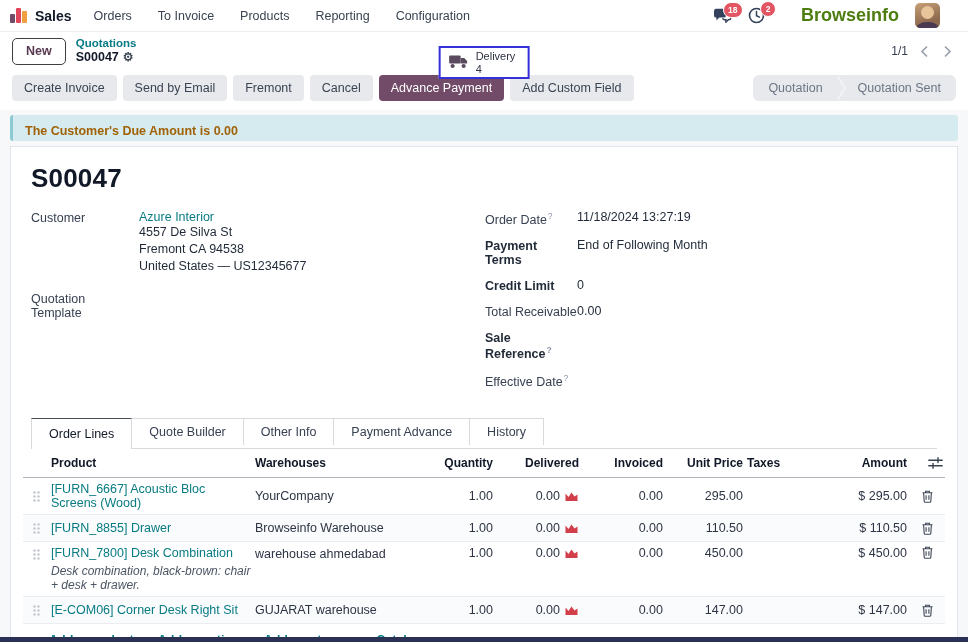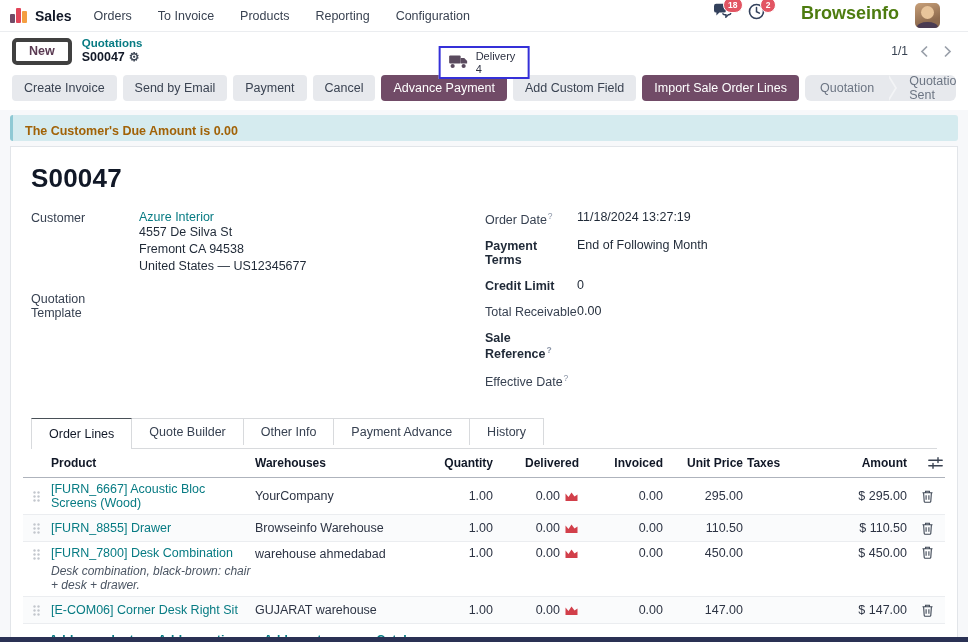--- a/index.html
+++ b/index.html
@@ -10,31 +10,31 @@
   
   .navbar { height:32px; display:flex; align-items:center; padding:0 28px 0 10px; border-bottom:1px solid #ebedf0; background:#fff; }
   .logo { display:inline-flex; align-items:flex-end; gap:1px; margin-right:8px; cursor:pointer; }
   .logo i { display:block; width:5px; border-radius:1px; }
   .logo .b1 { height:9px; background:#714b67; }
   .logo .b2 { height:15px; background:#e2455a; }
   .logo .b3 { height:12px; background:#f49e42; }
   .app-name { font-weight:700; font-size:14px; color:#111827; margin-right:22px; }
   .nav-menu { display:flex; gap:26px; }
   .nav-menu span { color:#3a4352; cursor:pointer; }
-  .nav-right { margin-left:auto; display:flex; gap:16px; }
+  .nav-right { margin-left:auto; display:flex; align-items:center; gap:16px; }
   .icon-wrap { position:relative; display:inline-flex; cursor:pointer; }
   .badge { position:absolute; top:-6px; right:-11px; background:#e25563; color:#fff; font-size:8.5px; font-weight:700; line-height:1; padding:2.5px 4.5px; border-radius:8px; border:1px solid #fff; }
   .company { font-weight:700; color:#4d7c0f; font-size:18px; margin-left:20px; }
   .avatar { width:25px; height:25px; border-radius:5px; background:linear-gradient(160deg,#c9a179 0%,#8d6a4e 70%); position:relative; overflow:hidden; cursor:pointer; }
   .avatar::before { content:""; position:absolute; left:6px; top:3px; width:13px; height:13px; border-radius:50%; background:#e8c49a; }
   .avatar::after { content:""; position:absolute; left:2px; bottom:-4px; width:21px; height:10px; border-radius:50% 50% 0 0; background:#4a3b52; }
 
   
   .breadcrumb-row { position:relative; height:38px; display:flex; align-items:center; padding:0 14px 0 12px; background:#fff; }
-  .btn-new { height:27px; padding:0 13px; background:#fff; border:4px solid #404040; border-radius:5px; color:#5a3a52; font-weight:700; font-size:12.5px; cursor:pointer; font-family:inherit; }
+  .btn-new { height:27px; padding:0 13px; background:#fff; border:1px solid #404040; border-radius:5px; color:#5a3a52; font-weight:700; font-size:12.5px; cursor:pointer; font-family:inherit; }
   .crumbs { margin-left:10px; line-height:1.15; }
   .crumb-parent { color:#077b83; font-size:11.5px; font-weight:600; cursor:pointer; display:block; }
   .crumb-current { color:#111827; font-size:12.5px; font-weight:600; display:flex; align-items:center; gap:4px; }
   .gear { font-size:12px; color:#3f4856; cursor:pointer; }
   .smart-annotation { position:absolute; left:50%; top:14px; transform:translateX(-50%); border:2px solid #3530d8; padding:2px 12px 2px 8px; background:#fff; }
   .smart-btn { display:flex; align-items:center; gap:7px; cursor:pointer; }
   .smart-txt { line-height:1.15; font-size:11px; color:#2d3142; }
   .pager { margin-left:auto; display:flex; align-items:center; gap:10px; }
   .pager-range { font-size:12px; color:#374151; }
   .pager-arrow { cursor:pointer; display:inline-flex; padding:2px; }
@@ -172,25 +172,24 @@
           <svg width="9" height="13" viewBox="0 0 9 13">
             <polyline points="2,1.5 7,6.5 2,11.5" fill="none" stroke="#9aa0aa" stroke-width="1.7"></polyline>
           </svg>
         </span>
     </div>
   </div>
 
   <div class="cp-row">
     <button class="btn secondary">Create Invoice</button>
     <button class="btn secondary">Send by Email</button>
-    <button class="btn secondary">Payment</button>
+    <button class="btn secondary">Fremont</button>
     <button class="btn secondary">Cancel</button>
     <button class="btn primary">Advance Payment</button>
     <button class="btn secondary">Add Custom Field</button>
-    <button class="btn primary">Import Sale Order Lines</button>
     <div class="stages">
       <span class="stage">Quotation</span>
       <span class="stage s2">Quotation Sent</span>
 
     </div>
   </div>
 
   <div class="body-area">
     <div class="alert">
       <span>The Customer's Due Amount is 0.00</span>

